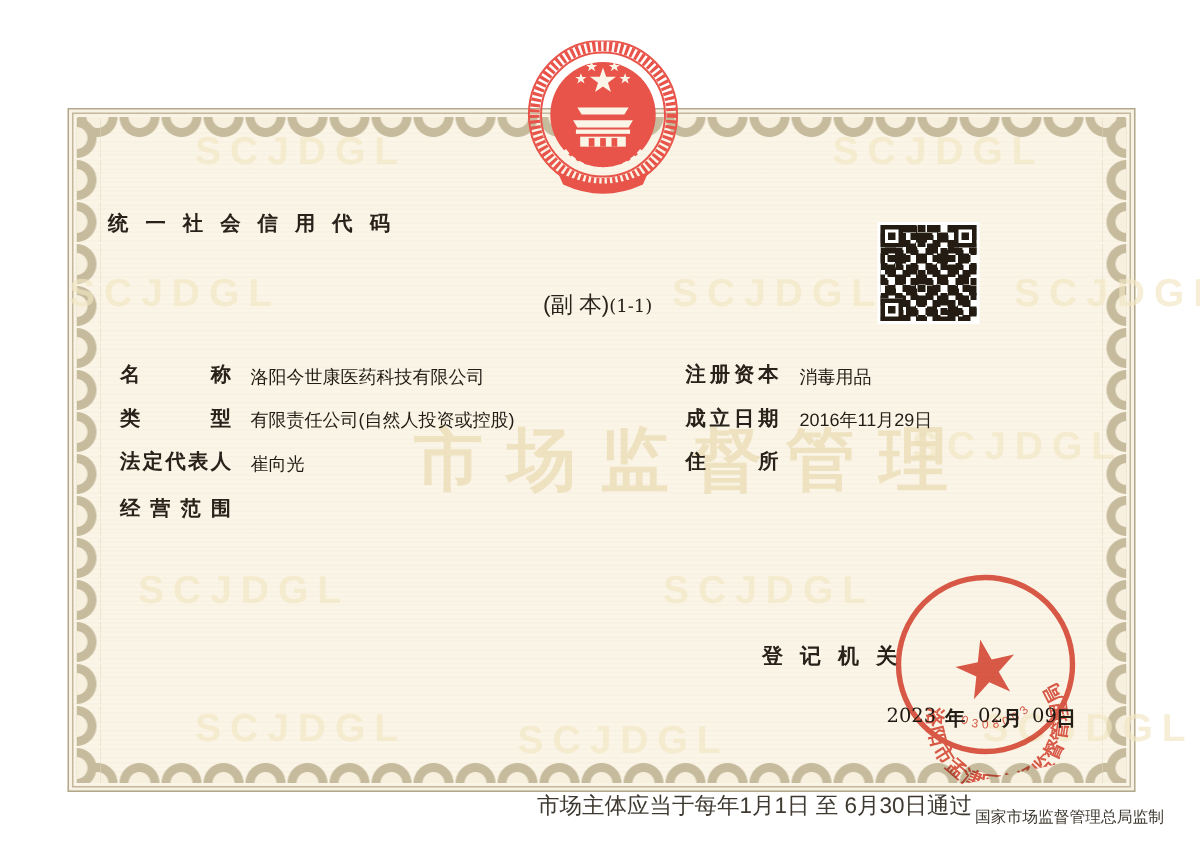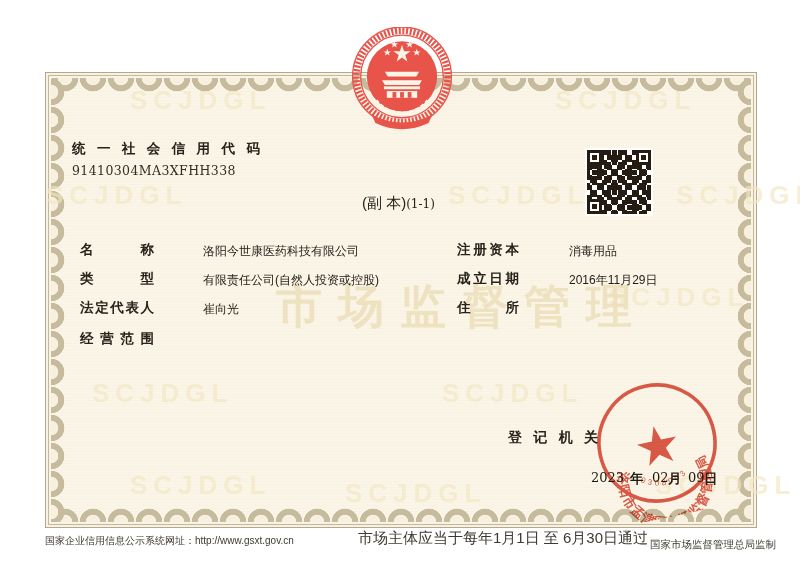--- a/index.html
+++ b/index.html
@@ -65,21 +65,21 @@
       #fff;
   }
   .finder { position:absolute; width:15px; height:15px; border:3px solid #241c12; background:#fff; }
   .finder::after { content:""; position:absolute; left:2px; top:2px; width:5px; height:5px; background:#241c12; }
   .f-tl { left:0; top:0; } .f-tr { right:0; top:0; } .f-bl { left:0; bottom:0; }
   .qr-caption { position:absolute; left:662px; top:150px; width:80px; z-index:4;
     font-size:9px; line-height:13px; color:#4a4136; letter-spacing:.5px; }
 
   
   .field-label { position:absolute; z-index:4; font-size:13.5px; font-weight:bold; color:#27221a; }
-  .field-value { position:absolute; z-index:4; font-size:12px; color:#211c14; white-space:nowrap;margin-left:36px; }
+  .field-value { position:absolute; z-index:4; font-size:12px; color:#211c14; white-space:nowrap; }
   .justify-chars { display:flex; justify-content:space-between; }
   .scope-value { position:absolute; z-index:4; left:167px; top:329px; width:258px; font-size:11.5px;
     line-height:19px; color:#211c14; text-align:justify; }
 
   
   .registrar { position:absolute; z-index:4; left:508px; top:429px; width:90px; font-size:14px; font-weight:bold; color:#27221a; }
   .date-row { position:absolute; z-index:6; left:0; top:470px; width:800px; height:20px; }
   .date-row span { position:absolute; font-size:13.5px; font-weight:bold; color:#221d15; }
   .date-row .num { font-family:"DejaVu Serif", serif; font-weight:normal; font-size:13px; color:#1d1912; }
   .seal { position:absolute; left:582px; top:368px; width:150px; height:150px; z-index:5;
@@ -144,21 +144,20 @@
     <div class="credit-label justify-chars">
         <span>统</span>
         <span>一</span>
         <span>社</span>
         <span>会</span>
         <span>信</span>
         <span>用</span>
         <span>代</span>
         <span>码</span>
       </div>
-    <div class="credit-code">91410304MA3XFHH338</div>
   </div>
 
   <div class="subtitle">
     <span>(副  本)</span><span class="copy-no">(1-1)</span>
   </div>
 
   <div class="qr-wrap">
     <div class="qr">
       <div class="finder f-tl"></div>
       <div class="finder f-tr"></div>
@@ -237,19 +236,18 @@
 
   <div class="date-row">
     <span class="num" style="left:591px;">2023</span>
     <span style="left:630px;">年</span>
     <span class="num" style="left:652px;">02</span>
     <span style="left:668px;">月</span>
     <span class="num" style="left:688px;">09</span>
     <span style="left:704px;">日</span>
   </div>
 
-  <div class="footer-left">国家企业信用信息公示系统网址：http://www.gsxt.gov.cn</div>
   <div class="footer-mid">
     <div>市场主体应当于每年1月1日 至 6月30日通过</div>
   </div>
   <div class="footer-right">国家市场监督管理总局监制</div>
 
 </div>
 
 </body></html>

